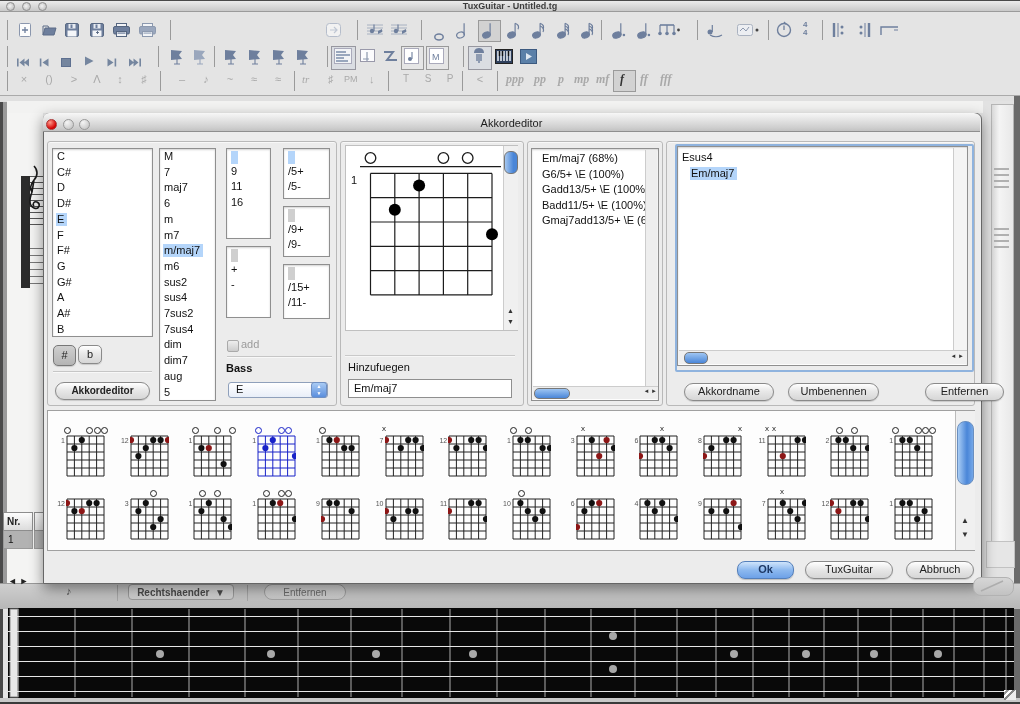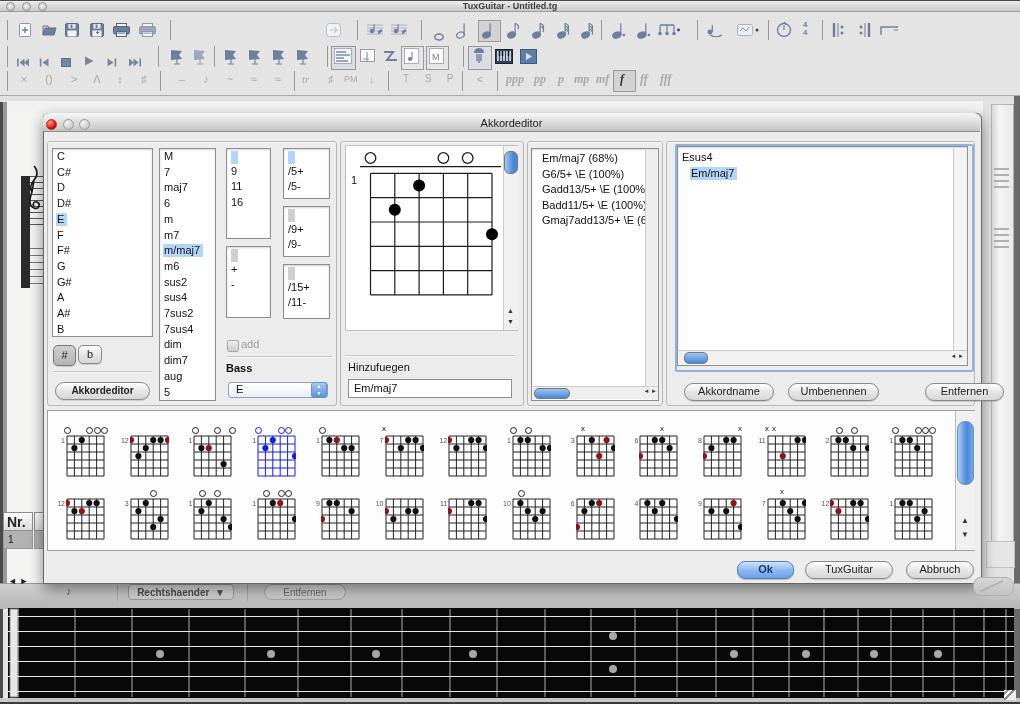--- a/index.html
+++ b/index.html
@@ -296,21 +296,21 @@
 <div class="abs" style="left:3px;top:96px;width:4px;height:504px;background:#9a9a9a;"></div>
 <div class="abs" style="left:7px;top:96px;width:36px;height:504px;background:#f4f4f3;"></div>
 <div class="abs" style="left:0;top:95px;width:1020px;height:6px;background:#e0e0e0;border-top:1px solid #aaa;"></div>
 <div class="abs" style="left:7px;top:101px;width:1013px;height:12px;background:#f2f2f1;"></div>
 <div class="abs" style="left:21px;top:176px;width:9px;height:112px;background:#2c2c2c;"></div>
 <div class="abs" style="left:30px;top:176px;width:13px;height:50px;background:repeating-linear-gradient(#555 0,#555 1px,#f4f4f3 1px,#f4f4f3 6px);"></div>
 <div class="abs" style="left:30px;top:248px;width:13px;height:42px;background:repeating-linear-gradient(#777 0,#777 1px,#f4f4f3 1px,#f4f4f3 7px);"></div>
 <div class="abs" style="left:26px;top:162px;"><svg width="16" height="56" viewBox="0 0 16 56" style="">
       <path d="M8 4 C12 8 12 14 8 18 L6 30 C3 38 3 44 8 46 C13 48 15 42 11 40 C8 39 6 42 8 44 M8 18 C5 22 3 26 6 30" fill="none" stroke="#1a1a1a" stroke-width="1.6"></path>
     </svg></div>
-<div class="abs" style="left:3px;top:512px;width:30px;height:19px;background:linear-gradient(#fdfdfd,#dcdcdc);border:1px solid #8d8d8d;font-size:14px;font-weight:bold;color:#222;padding-left:3px;line-height:18px;box-sizing:border-box;">Nr.</div>
+<div class="abs" style="left:3px;top:512px;width:30px;height:19px;background:linear-gradient(#fdfdfd,#dcdcdc);border:1px solid #8d8d8d;font-size:10px;font-weight:bold;color:#222;padding-left:3px;line-height:18px;box-sizing:border-box;">Nr.</div>
 <div class="abs" style="left:34px;top:512px;width:12px;height:19px;background:linear-gradient(#fdfdfd,#dcdcdc);border:1px solid #8d8d8d;font-size:10px;font-weight:bold;color:#222;padding-left:3px;line-height:18px;box-sizing:border-box;"></div>
 <div class="abs" style="left:3px;top:531px;width:30px;height:18px;background:#b2b2b2;border:1px solid #999;border-top:none;font-size:10px;color:#111;padding-left:4px;line-height:17px;box-sizing:border-box;">1</div>
 <div class="abs" style="left:34px;top:531px;width:12px;height:18px;background:#b2b2b2;border:1px solid #999;border-top:none;box-sizing:border-box;"></div>
 <div class="abs" style="left:983px;top:101px;width:37px;height:499px;background:#e2e2e2;"></div>
 <div class="abs" style="left:991px;top:104px;width:21px;height:436px;background:linear-gradient(90deg,#d8d8d8,#f4f4f4 35%,#e8e8e8);border:1px solid #b5b5b5;"></div>
 <div class="abs" style="left:994px;top:168px;width:15px;height:2px;background:#b0b0b0;"></div>
 <div class="abs" style="left:994px;top:174px;width:15px;height:2px;background:#b0b0b0;"></div>
 <div class="abs" style="left:994px;top:180px;width:15px;height:2px;background:#b0b0b0;"></div>
 <div class="abs" style="left:994px;top:186px;width:15px;height:2px;background:#b0b0b0;"></div>
 <div class="abs" style="left:994px;top:228px;width:15px;height:2px;background:#b0b0b0;"></div>

